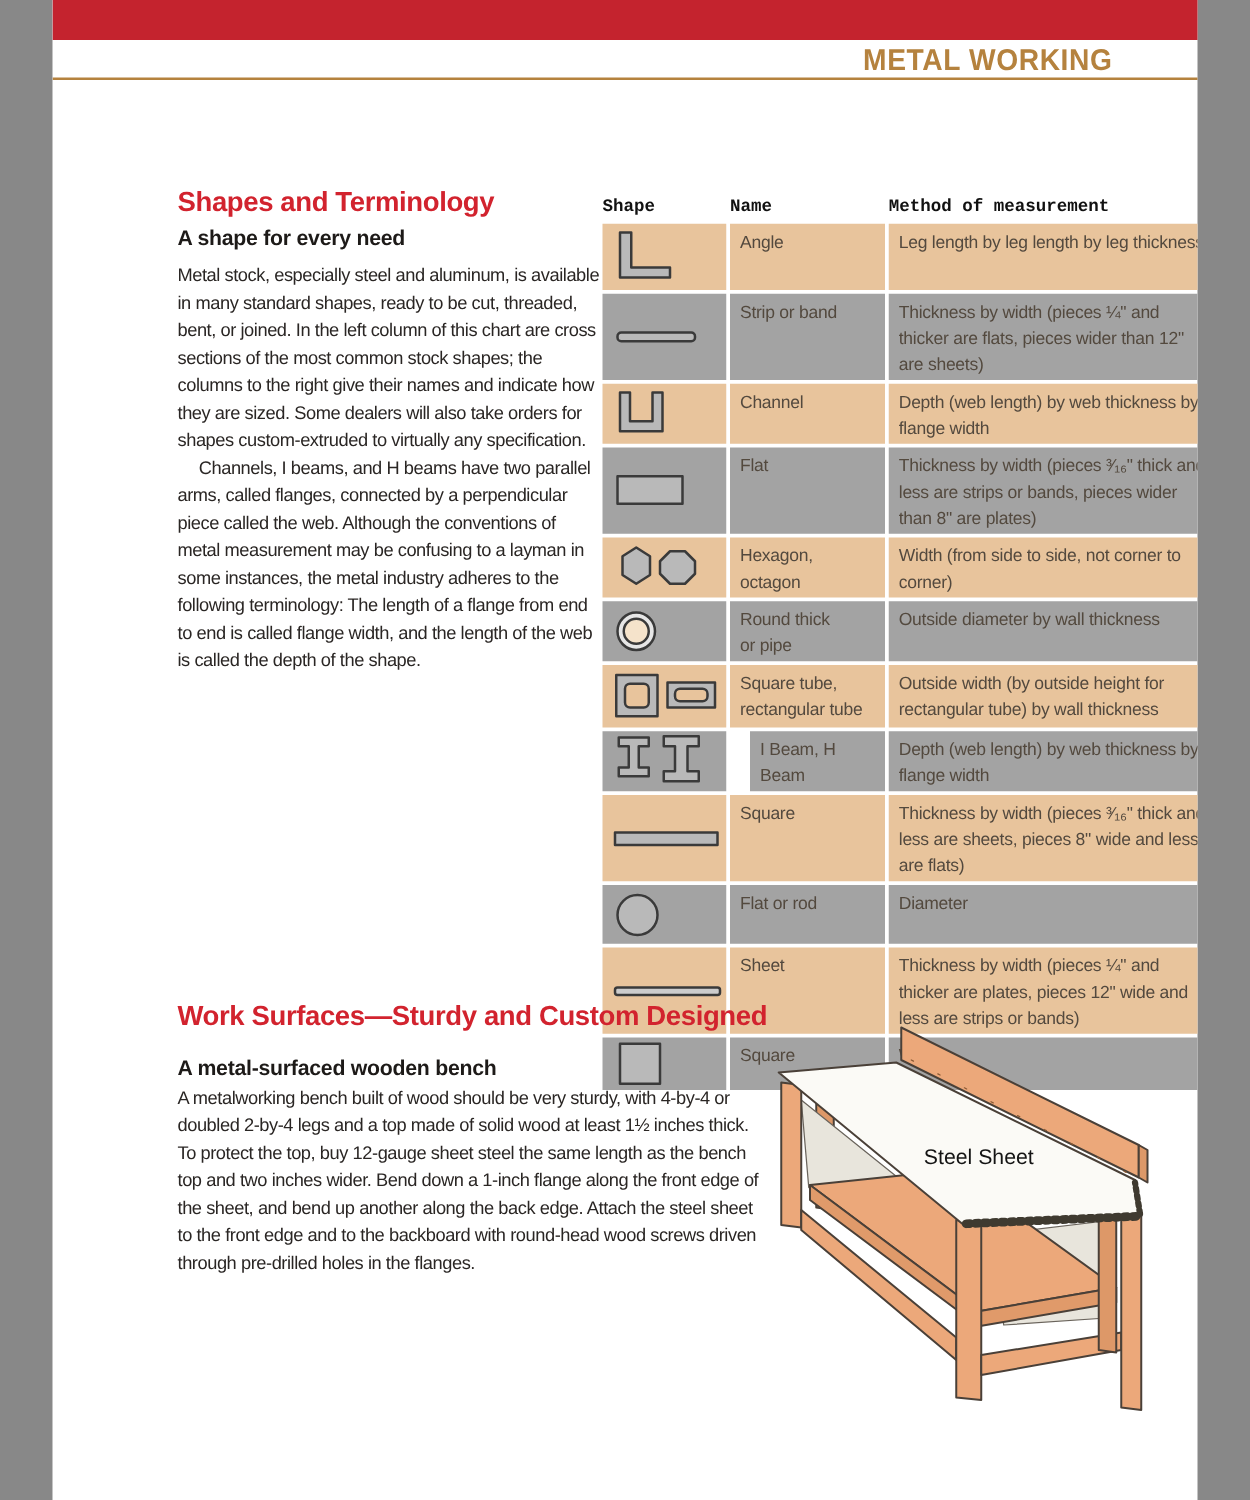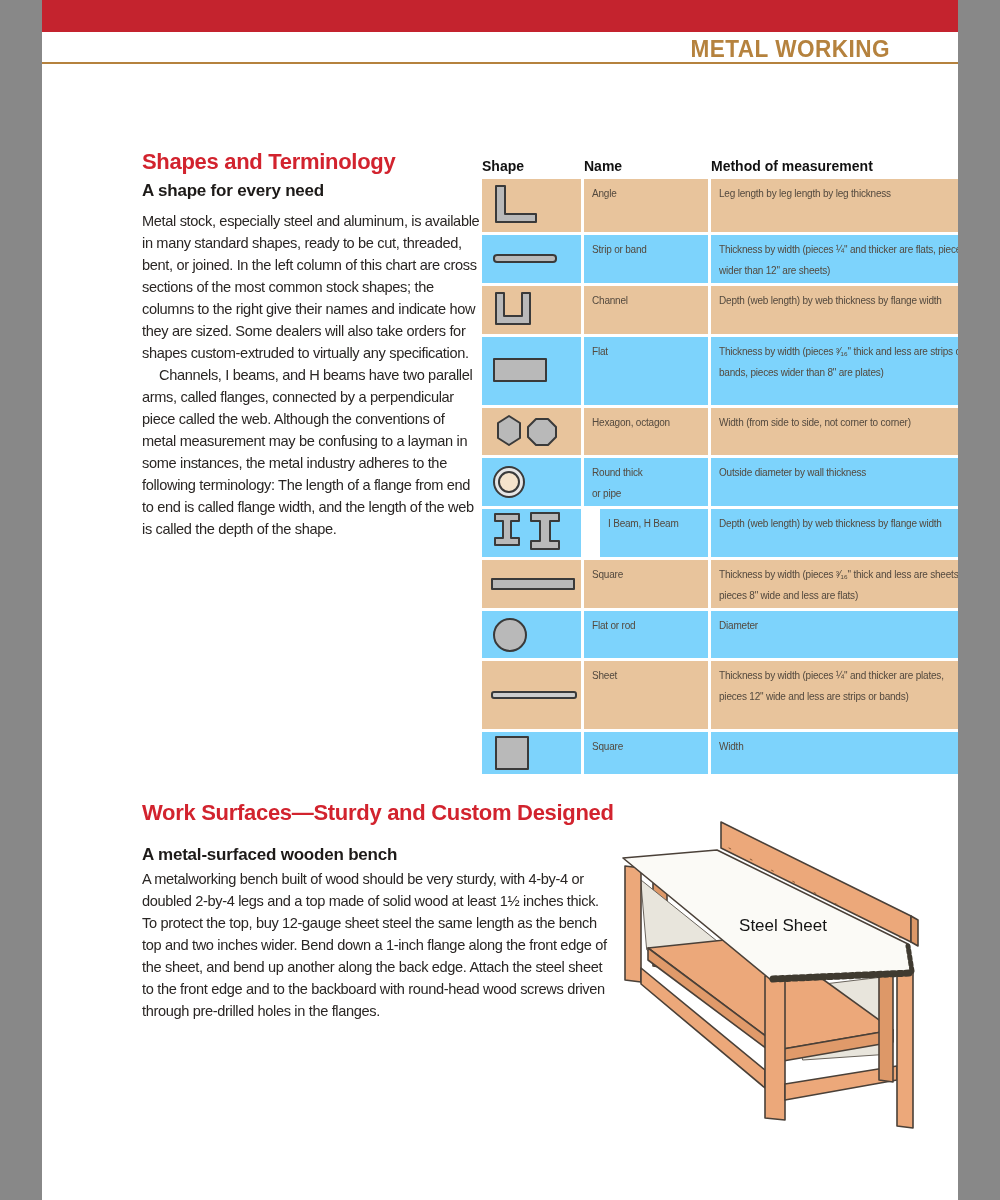--- a/index.html
+++ b/index.html
@@ -24,25 +24,25 @@
   .body-col{
     position:absolute;left:100px;font-size:14.6px;line-height:22px;
     letter-spacing:-.35px;color:#2a2624;
   }
   #para-block-1{top:210px;width:340px;}
   #para-block-1 p{margin:0;}
   #para-block-1 p + p{text-indent:17px;}
   
   #shapes-table{position:absolute;left:440px;top:158px;width:493px;}
   .tbl-head{display:grid;grid-template-columns:99px 124px 267px;column-gap:3px;margin-bottom:3px;}
-  .tbl-head div{font-size:14px;font-weight:bold;color:#111;padding-bottom:2px;}
+  .tbl-head div{font-size:14px;font-weight:bold;color:#111;padding-bottom:2px;font-family:Liberation Mono, monospace;}
   .tbl-row{display:grid;grid-template-columns:99px 124px 267px;column-gap:3px;margin-bottom:3px;}
   .tbl-row.dark > div{background:#e8c49c;}
-  .tbl-row.light > div{background:#7dd3fc;}
-  .cell{font-size:10px;line-height:21px;color:#53493e;letter-spacing:-.2px;}
+  .tbl-row.light > div{background:#a3a3a3;}
+  .cell{font-size:14px;line-height:21px;color:#53493e;letter-spacing:-.2px;}
   .cell-icon{display:flex;align-items:center;padding-left:6px;}
   .cell-name{padding:4px 6px 2px 8px;white-space:pre-line;}
   .cell-method{padding:4px 8px 2px 8px;}
   
   #side-tab{
     position:absolute;left:956px;top:243px;width:44px;height:417px;
     background:#e5c7a0;border-radius:16px 0 0 16px;
     display:flex;align-items:center;justify-content:center;
   }
   #side-tab span{
@@ -136,20 +136,33 @@
           <div class="cell cell-icon" style="min-height: 42px;">
             <svg width="92" height="42" viewBox="0 0 92 42">
               <circle cx="21" cy="21" r="15" fill="#e6e6e6" stroke="#3a3a3a" stroke-width="2"></circle>
               <circle cx="21" cy="21" r="10" fill="#f5e3cb" stroke="#3a3a3a" stroke-width="2"></circle>
             </svg>
           </div>
           <div class="cell cell-name" style="min-height: 42px;">Round thick
 or pipe</div>
           <div class="cell cell-method" style="min-height: 42px;">Outside diameter by wall thickness</div>
         </div>
+        <div class="tbl-row dark">
+          <div class="cell cell-icon" style="min-height: 44px;">
+            <svg width="92" height="42" viewBox="0 0 92 42">
+              <rect fill="#b9b9b9" stroke="#3a3a3a" stroke-width="2" stroke-linejoin="round" x="5" y="4" width="33" height="33"></rect>
+              <rect x="12" y="11" width="19" height="19" rx="4" fill="#e8c49c" stroke="#3a3a3a" stroke-width="2"></rect>
+              <rect fill="#b9b9b9" stroke="#3a3a3a" stroke-width="2" stroke-linejoin="round" x="46" y="10" width="38" height="20"></rect>
+              <rect x="52" y="15" width="26" height="10" rx="4" fill="#e8c49c" stroke="#3a3a3a" stroke-width="2"></rect>
+            </svg>
+          </div>
+          <div class="cell cell-name" style="min-height: 44px;">Square tube,
+rectangular tube</div>
+          <div class="cell cell-method" style="min-height: 44px;">Outside width (by outside height for rectangular tube) by wall thickness</div>
+        </div>
         <div class="tbl-row light">
           <div class="cell cell-icon" style="min-height: 42px;">
             <svg width="92" height="46" viewBox="0 0 92 46">
               <path fill="#b9b9b9" stroke="#3a3a3a" stroke-width="2" stroke-linejoin="round" d="M7,4 h24 v7 h-8 v17 h8 v7 H7 v-7 h8 V11 H7 Z"></path>
               <path fill="#b9b9b9" stroke="#3a3a3a" stroke-width="2" stroke-linejoin="round" d="M43,3 h28 v8 h-9 v20 h9 v8 H43 v-8 h9 V11 h-9 Z"></path>
             </svg>
           </div>
           <div class="cell cell-name" style="min-height: 42px; margin-left: 16px;">I Beam, H Beam</div>
           <div class="cell cell-method" style="min-height: 42px;">Depth (web length) by web thickness by flange width</div>
         </div>

